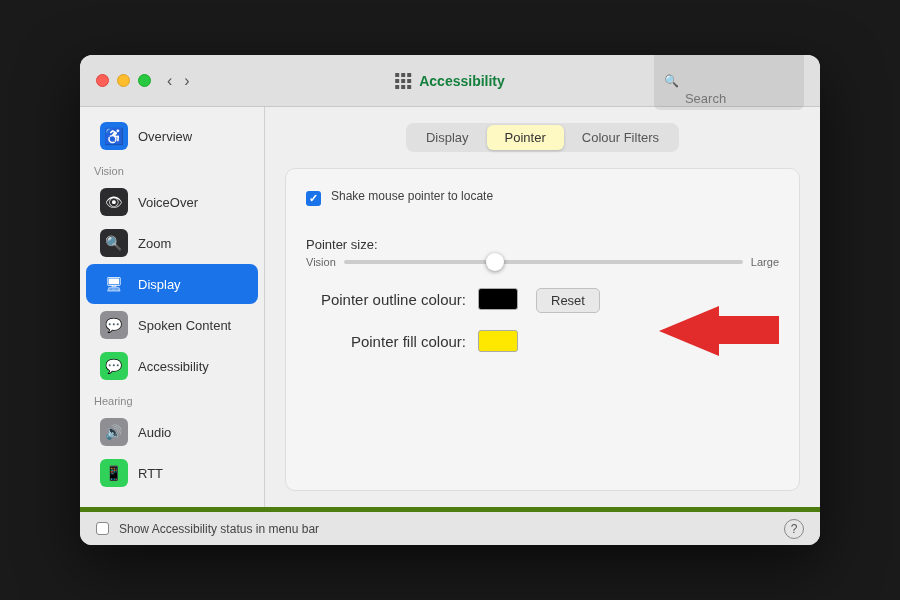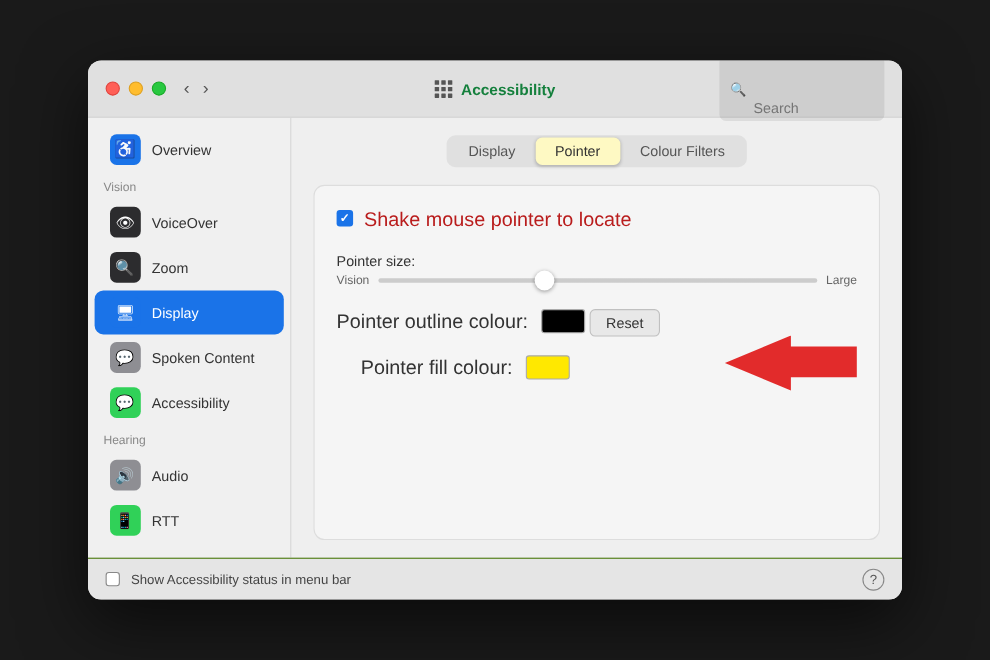--- a/index.html
+++ b/index.html
@@ -220,28 +220,29 @@
       justify-content: center;
       flex-shrink: 0;
       margin-top: 2px;
     }
     .checkmark {
       color: white;
       font-size: 11px;
       font-weight: 700;
     }
     .checkbox-text-group { display: flex; flex-direction: column; gap: 2px; }
-    .checkbox-main-label { font-size: 18px; color: #b91c1c; font-weight: 500; }
+    .checkbox-main-label { font-size: 12px; color: #404040; font-weight: 500; }
     .checkbox-sub-label { font-size: 11px; color: #666; }
     
     .slider-row {
       display: flex;
       flex-direction: column;
       gap: 4px;
       padding-left: 0;
+      margin-top: 11px;
     }
     .slider-label { font-size: 13px; color: #333; }
     .slider-track-container {
       display: flex;
       align-items: center;
       gap: 8px;
     }
     .slider-track {
       flex: 1;
       height: 4px;
@@ -261,21 +262,21 @@
       box-shadow: 0 1px 4px rgba(0,0,0,0.4);
     }
     .slider-min-label, .slider-max-label { font-size: 11px; color: #666; white-space: nowrap; }
     
     .colour-row {
       display: flex;
       align-items: center;
       gap: 12px;
       position: relative;
     }
-    .colour-label { font-size: 18px; color: #333; min-width: 160px; text-align: right; }
+    .colour-label { font-size: 15px; color: #333; min-width: 160px; text-align: right; }
     .colour-swatch {
       width: 40px;
       height: 22px;
       border-radius: 3px;
       border: 1px solid #aaa;
       cursor: pointer;
     }
     .swatch-black { background: #000; }
     .swatch-yellow { background: #ffe800; }
     .reset-btn {
@@ -287,21 +288,21 @@
       cursor: pointer;
       color: #333;
       position: absolute;
       left: 230px;
       top: 0;
     }
     
     .bottombar {
       height: 38px;
       background: #e5e5e5;
-      border-top: 1px solid #4d7c0f;
+      border-top: 5px solid #4d7c0f;
       display: flex;
       align-items: center;
       padding: 0 16px;
       gap: 10px;
     }
     .show-checkbox {
       width: 13px;
       height: 13px;
       border: 1.5px solid #888;
       border-radius: 3px;

